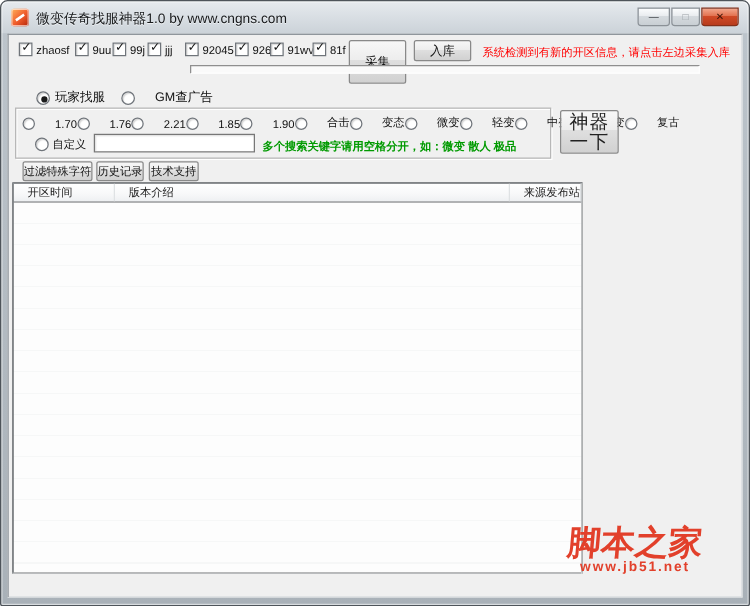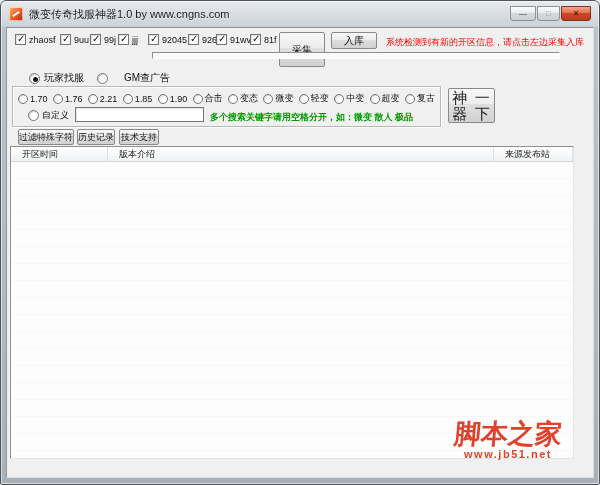--- a/index.html
+++ b/index.html
@@ -36,34 +36,34 @@
   
   .radio{display:flex;align-items:center;gap:4px;font-size:10px;color:#101010;white-space:nowrap;cursor:default;}
   .rb{width:11px;height:11px;border-radius:50%;background:#fff;border:1px solid #6f747a;box-shadow:inset 1px 1px 1px rgba(0,0,0,.16);position:relative;flex:none;}
   .rb.selected::after{content:"";position:absolute;left:3px;top:3px;width:5px;height:5px;border-radius:50%;background:#1b1b1b;}
   .mode1{position:absolute;left:22px;top:43px;}
   .mode2{position:absolute;left:90px;top:43px;gap:16px;}
   
   .groupbox{position:absolute;left:5px;top:58px;width:429px;height:41px;border:1px solid #b7b7b7;
     box-shadow:inset 1px 1px 0 #fff,1px 1px 0 #fff;}
   .vrow{position:absolute;left:5px;top:5px;right:5px;display:flex;align-items:center;justify-content:space-between;}
-  .vrow .radio{gap:2px;font-size:9px;align-items:center;}
+  .vrow .radio{gap:16px;font-size:9px;align-items:center;}
   .vrow .rb{width:10px;height:10px;}
   .crow-radio{position:absolute;left:15px;top:22px;font-size:9px;gap:3px;}
   .custom-input{position:absolute;left:62px;top:20px;width:129px;height:15px;background:#fff;border:1px solid #777;
     box-shadow:inset 1px 1px 1px rgba(0,0,0,.12);font-size:10px;padding:0 3px;}
   .hint{position:absolute;left:197px;top:24px;font-size:9px;white-space:nowrap;font-weight:bold;}
-  .big-btn{left:441px;top:60px;width:47px;height:35px;flex-direction:row;font-size:15px;line-height:16px;letter-spacing:1px;color:#222;}
+  .big-btn{left:441px;top:60px;width:47px;height:35px;flex-direction:column;font-size:15px;line-height:16px;letter-spacing:1px;color:#222;}
   
   .tbtn{top:101px;height:16px;font-size:9px;}
   .tbtn1{left:11px;width:56px;}
   .tbtn2{left:70px;width:38px;}
   .tbtn3{left:112px;width:40px;}
   
-  .table{position:absolute;left:3px;top:118px;width:564px;height:313px;background:#000000;
+  .table{position:absolute;left:3px;top:118px;width:456px;height:313px;background:#000000;
     border:1px solid #8a9095;border-right-color:#e2e5e7;border-bottom-color:#e2e5e7;}
   .thead{display:flex;height:15px;background:linear-gradient(#ffffff,#f7f8f9 60%,#eef0f2);border-bottom:1px solid #d6d9db;}
   .th{display:flex;align-items:center;padding-left:11px;font-size:9px;color:#1c1c1c;border-right:1px solid #dfe2e4;white-space:nowrap;}
   .th1{width:97px;}
   .th2{width:386px;}
   .th3{flex:1;}
   .tbody{position:absolute;left:0;right:0;top:15px;bottom:0;
     background:repeating-linear-gradient(180deg,#fdfdfd 0 16px,#f6f7f7 16px 17px);}
   .watermark{position:absolute;left:438px;top:258px;width:118px;text-align:center;}
   .wm-title{font-family:"Liberation Serif","DejaVu Serif",serif;font-size:27px;font-weight:bold;line-height:28px;

